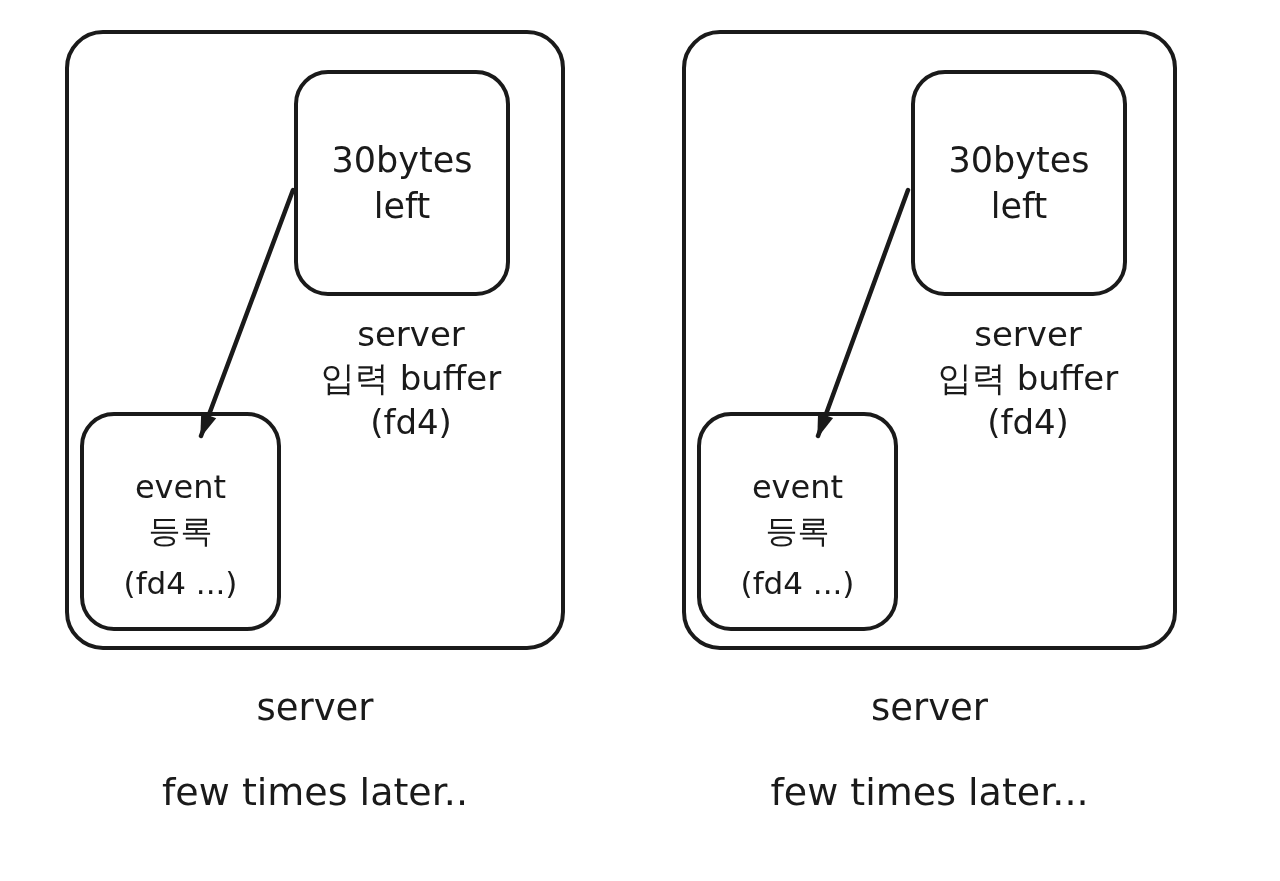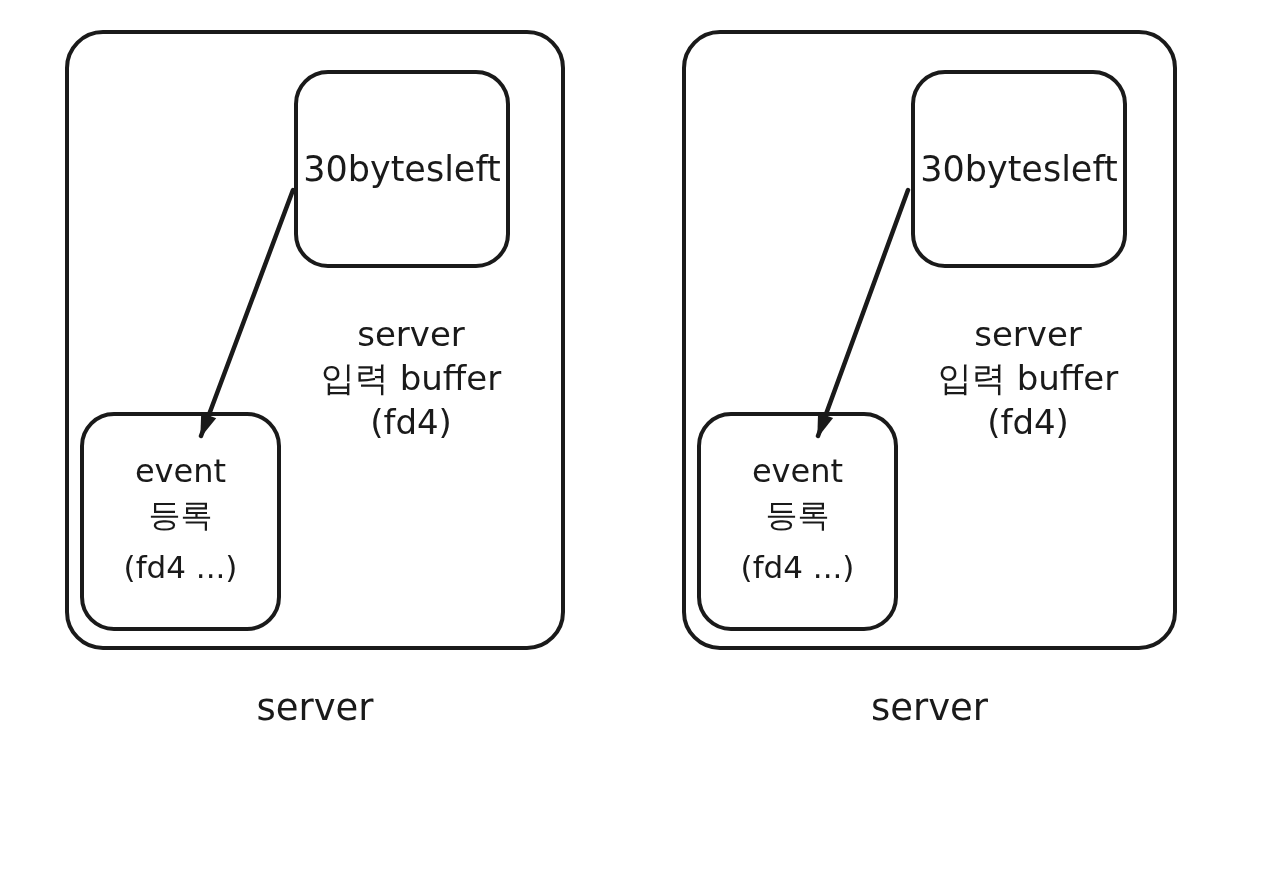--- a/index.html
+++ b/index.html
@@ -19,24 +19,24 @@
 
   .outer-box {
     position: absolute; left: 0; top: 0;
     width: 100%; height: 620px;
     border: 4px solid var(--ink);
     border-radius: 38px;
     background: var(--bg);
   }
   .buffer-box {
     position: absolute; left: 229px; top: 40px;
-    width: 216px; height: 198px;
+    width: 216px; height: 226px;
     border: 4px solid var(--ink);
     border-radius: 34px;
-    display: flex; flex-direction: row;
+    display: flex; flex-direction: column;
     align-items: center; justify-content: center;
     font-size: 35px; line-height: 1.32;
     text-align: center;
     background: var(--bg);
   }
   .buffer-label {
     position: absolute; left: 180px; top: 282px;
     width: 332px; text-align: center;
     font-size: 34px; line-height: 1.3;
   }
@@ -44,21 +44,21 @@
     position: absolute; left: 76px; top: 336px;
     font-size: 34px; letter-spacing: 2px; margin-top: 40px;
   }
   .event-box {
     position: absolute; left: 15px; top: 382px;
     width: 201px; height: 219px;
     border: 4px solid var(--ink);
     border-radius: 34px;
     text-align: center;
     font-size: 32px; line-height: 1.38;
-    padding-top: 33px;
+    padding-top: 49px;
     background: var(--bg);
   }
   .event-box .fd-line { margin-top: 9px; font-size: 31px; white-space: nowrap; }
   .arrow-svg {
     position: absolute; left: 0; top: 0;
     width: 500px; height: 620px;
     pointer-events: none;
   }
   .server-caption {
     position: absolute; top: 656px; left: 0;
@@ -99,20 +99,21 @@
   <svg class="arrow-svg" viewBox="0 0 500 620" xmlns="http://www.w3.org/2000/svg">
     <defs>
       <marker id="ah0" markerWidth="30" markerHeight="22" refX="23" refY="9" orient="auto" markerUnits="userSpaceOnUse">
         <path d="M1,1 L25,9 L1,17 Z" fill="#1a1a1a"></path>
       </marker>
     </defs>
     <line x1="228" y1="160" x2="136" y2="406" stroke="#1a1a1a" stroke-width="4.5" stroke-linecap="round" marker-end="url(#ah0)"></line>
   </svg>
 
   <div class="server-caption">server</div>
+  <div class="time-caption">few times later..</div>
 </div>
 
 <div class="panel panel-right">
   <div class="outer-box"></div>
 
   <div class="buffer-box">
     <span>30bytes</span>
     <span>left</span>
   </div>
 
@@ -133,13 +134,14 @@
   <svg class="arrow-svg" viewBox="0 0 500 620" xmlns="http://www.w3.org/2000/svg">
     <defs>
       <marker id="ah1" markerWidth="30" markerHeight="22" refX="23" refY="9" orient="auto" markerUnits="userSpaceOnUse">
         <path d="M1,1 L25,9 L1,17 Z" fill="#1a1a1a"></path>
       </marker>
     </defs>
     <line x1="226" y1="160" x2="136" y2="406" stroke="#1a1a1a" stroke-width="4.5" stroke-linecap="round" marker-end="url(#ah1)"></line>
   </svg>
 
   <div class="server-caption">server</div>
+  <div class="time-caption">few times later...</div>
 </div>
 
 </body></html>

